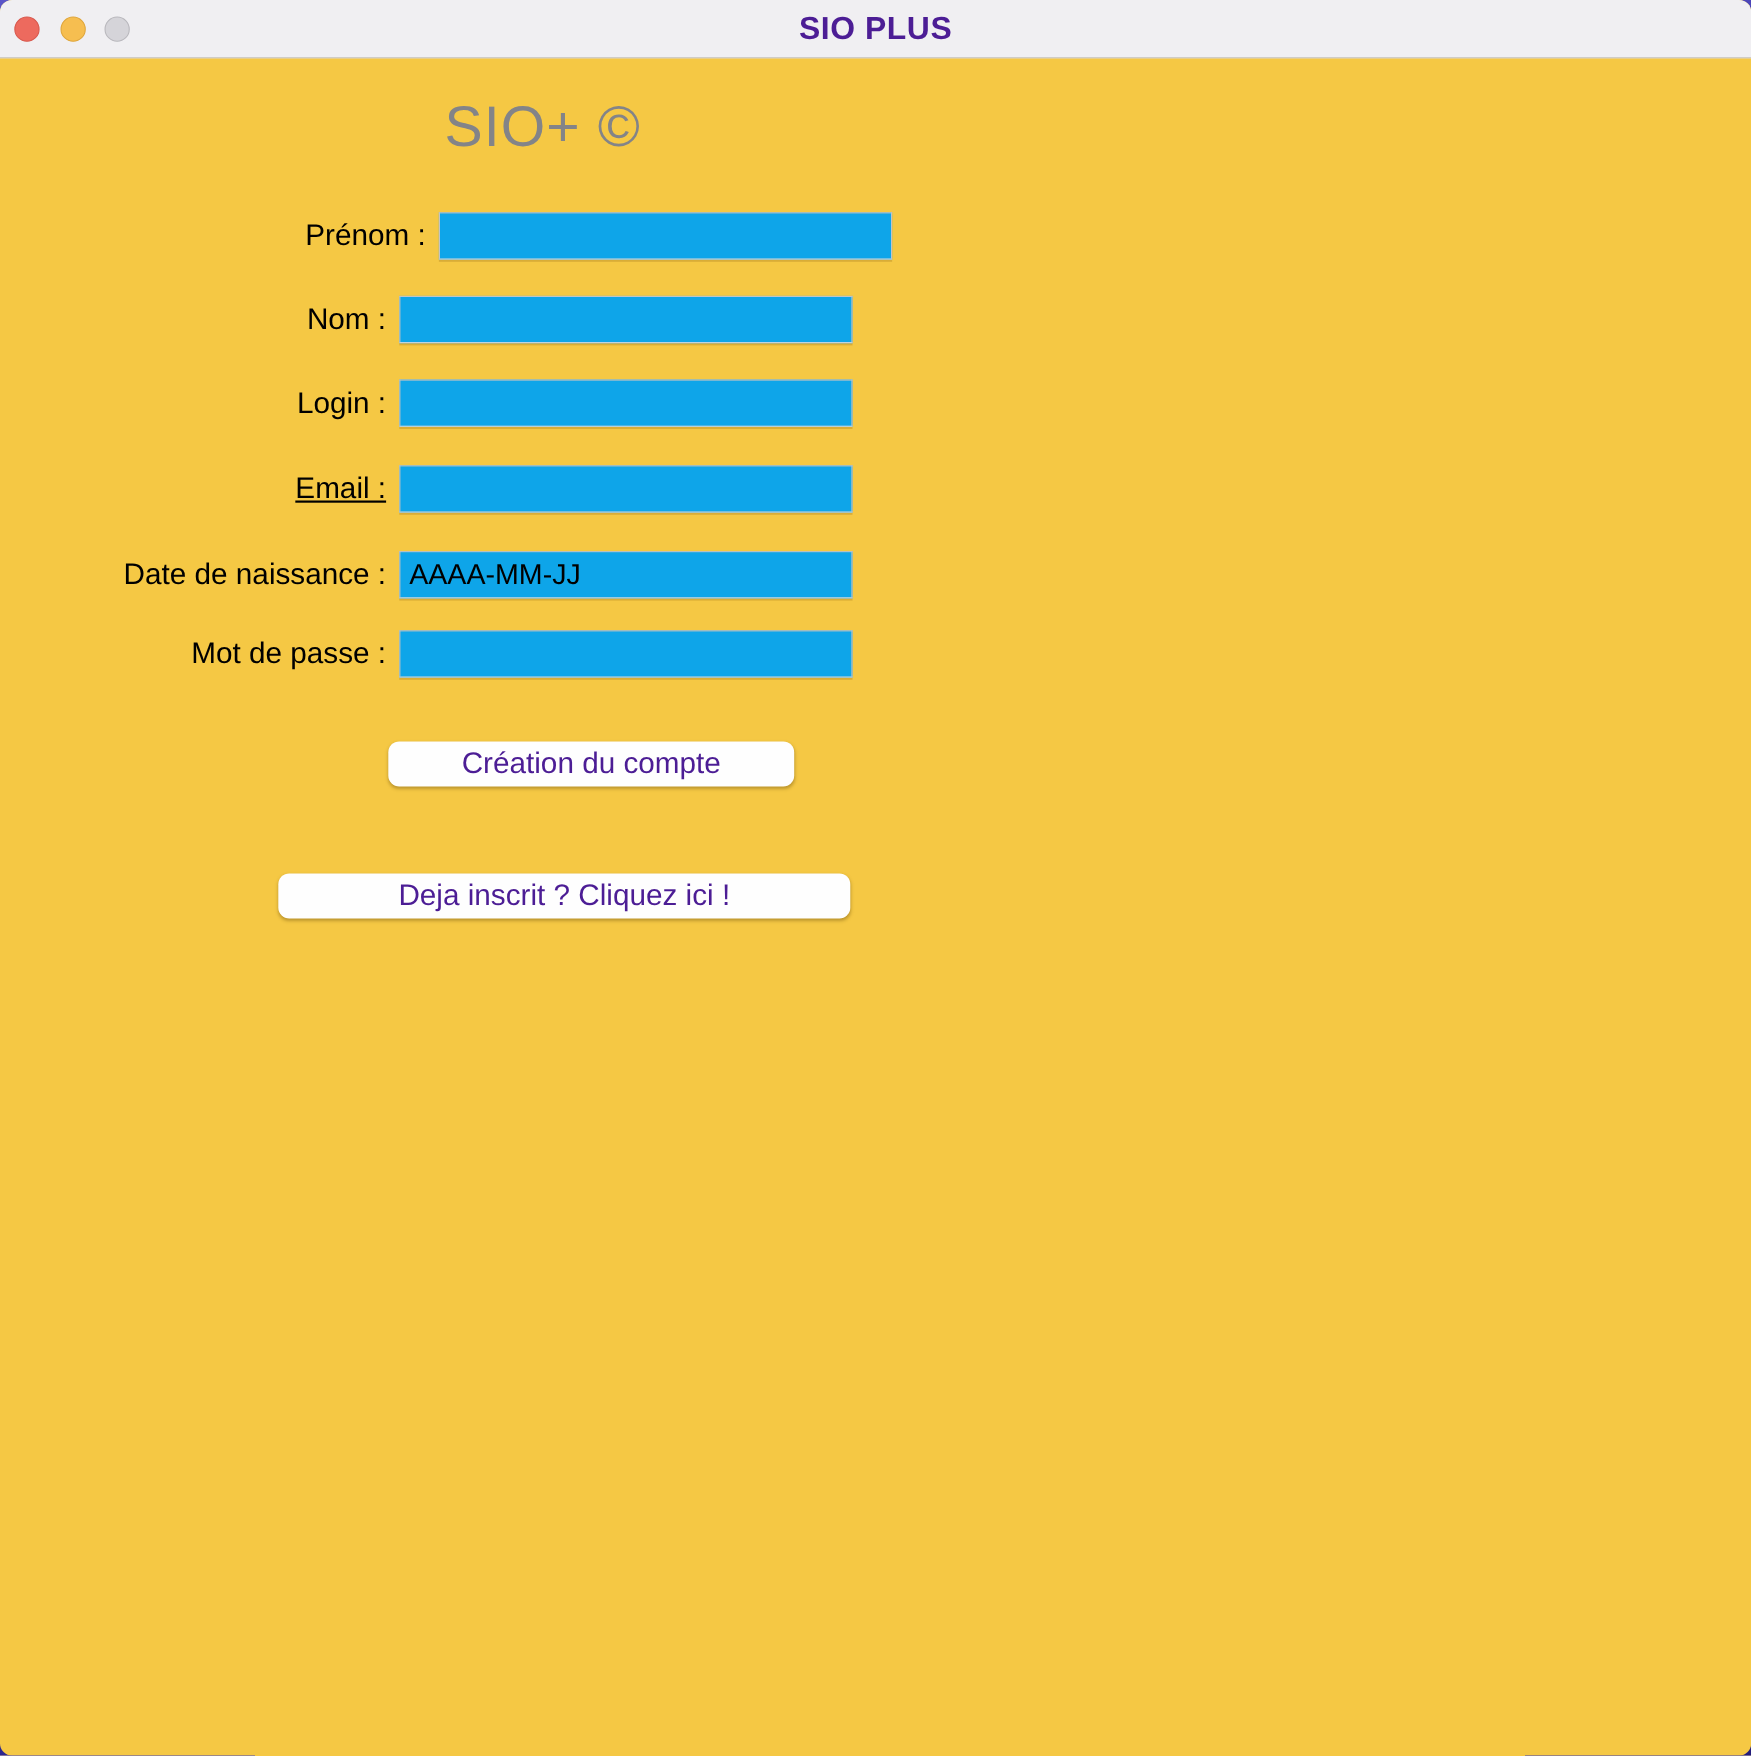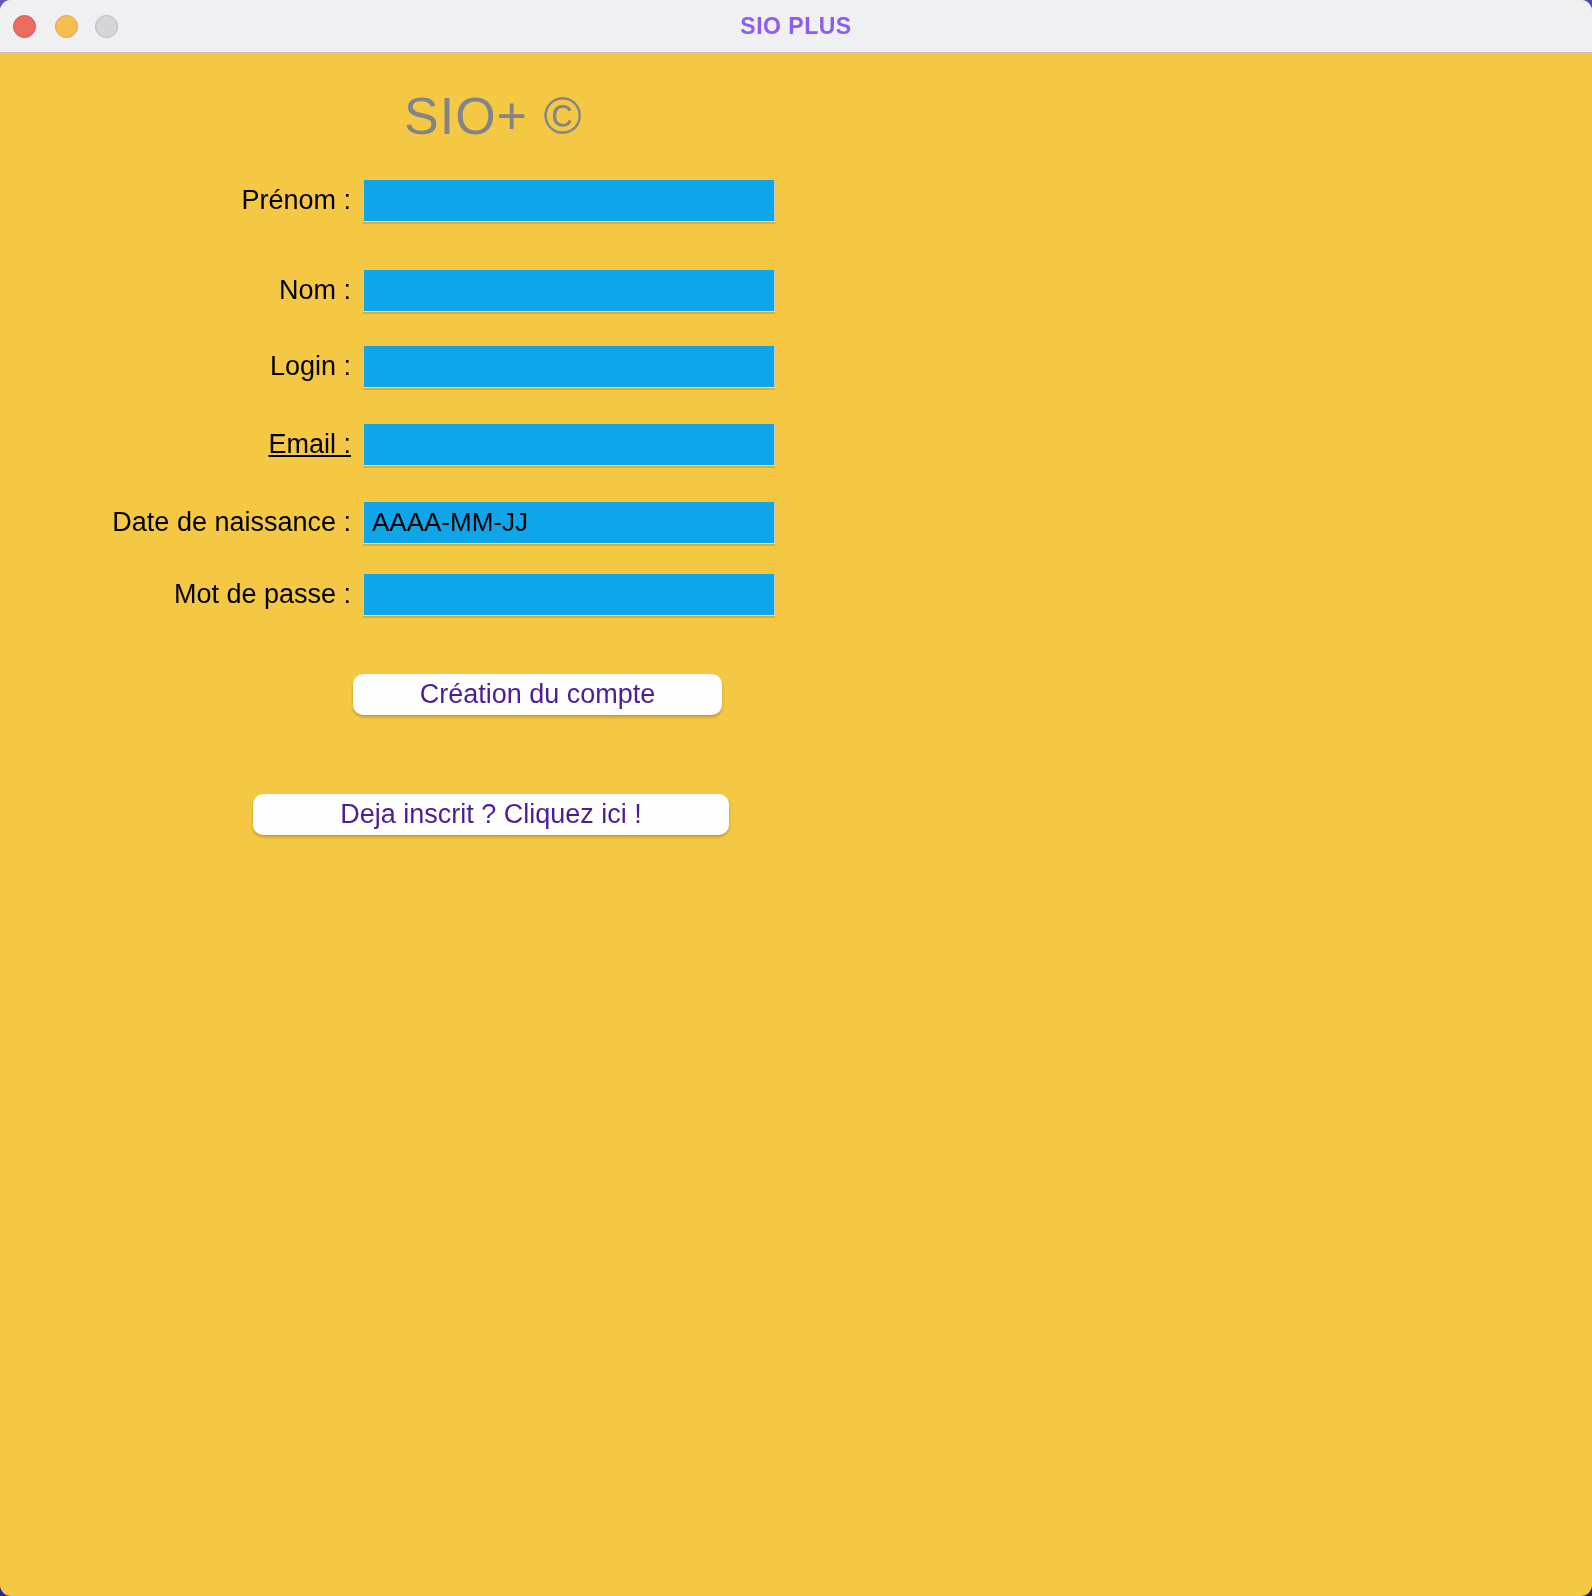--- a/index.html
+++ b/index.html
@@ -21,23 +21,23 @@
   .titlebar {
     position: absolute; top: 0; left: 0; right: 0;
     height: 53px;
     background: #f0eff2;
     border-bottom: 1px solid #c9c4ba;
   }
   .titlebar-title {
     position: absolute; left: 0; right: 0; top: 0;
     line-height: 53px;
     text-align: center;
-    font-size: 23px;
+    font-size: 29px;
     font-weight: bold;
-    color: #8b5cf6;
+    color: #4c1d95;
     letter-spacing: 0.5px;
   }
   .traffic-lights { position: absolute; top: 0; left: 0; height: 53px; }
   .tl {
     position: absolute; top: 15px;
     width: 23px; height: 23px;
     border-radius: 50%;
     display: inline-block;
   }
   .tl-close    { left: 13px; background: #ed6a5e; border: 1px solid #d8594e; }
@@ -53,21 +53,21 @@
     font-size: 52px;
     font-weight: 300;
     letter-spacing: 1px;
     color: #838488;
   }
   .row {
     position: absolute; left: 0;
     display: flex; align-items: center;
     height: 43px;
   }
-  .row-0 { top: 113px; }
+  .row-0 { top: 127px; padding-left: 36px; }
   .row-1 { top: 203px; }
   .row-2 { top: 279px; }
   .row-3 { top: 357px; text-decoration: underline; }
   .row-4 { top: 435px; }
   .row-5 { top: 507px; }
   .field-label {
     width: 351px;
     text-align: right;
     font-size: 27px;
     color: #000;
@@ -90,21 +90,21 @@
     background: #fefefe;
     border: none;
     border-radius: 10px;
     font-size: 27px;
     color: #4c1d95;
     font-family: inherit;
     box-shadow: 0 2px 3px rgba(110, 80, 15, 0.4);
     cursor: pointer;
   }
   .btn-create  { left: 353px; top: 608px; width: 369px; height: 41px; }
-  .btn-already { left: 253px; top: 728px; width: 476px; height: 41px; }
+  .btn-already { left: 253px; top: 728px; width: 520px; height: 41px; }
 </style>
 </head>
 <body>
 
 <div class="window">
 
   <div class="titlebar">
     <div class="traffic-lights">
       <span class="tl tl-close"></span>
       <span class="tl tl-minimize"></span>

